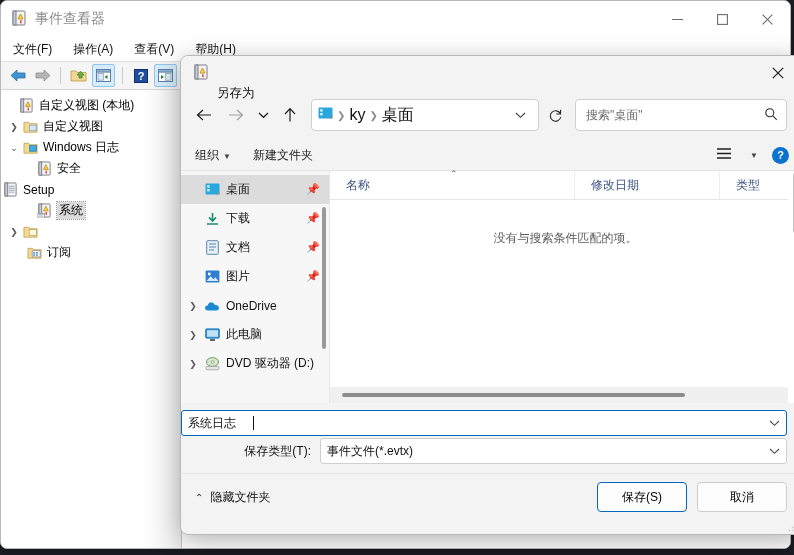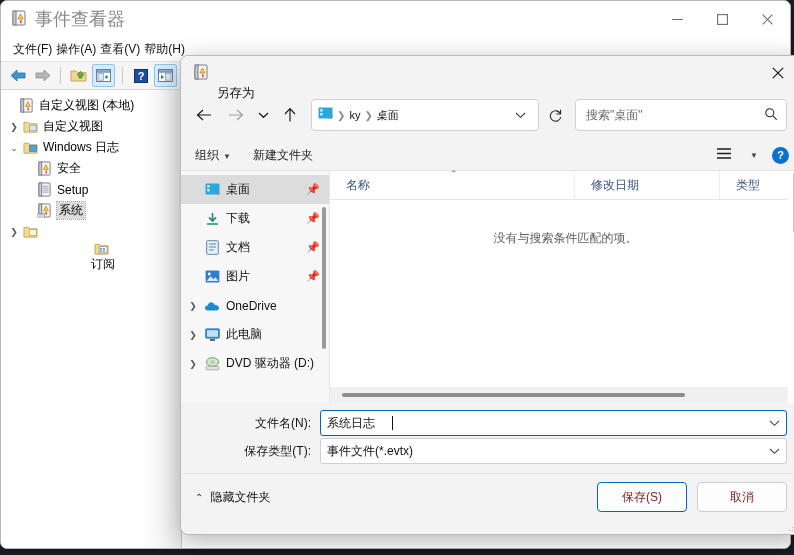--- a/index.html
+++ b/index.html
@@ -11,26 +11,26 @@
   .root{position:relative;width:794px;height:555px;}
 
   
   .desktop{position:absolute;inset:0;background:#1d1e26;}
 
   
   .evwin{position:absolute;left:0;top:0;width:789px;height:547px;
     background:#ffffff;border:1px solid #b8b8b8;border-radius:7px;overflow:hidden;
     box-shadow:0 2px 14px rgba(0,0,0,.35);}
   .ev-title{height:36px;background:#ffffff;display:flex;align-items:center;padding-left:10px;position:relative;}
-  .ev-title .ttl{margin-left:8px;font-size:18px;color:#8a8a8a;}
+  .ev-title .ttl{margin-left:8px;font-size:14px;color:#8a8a8a;}
   .winbtns{position:absolute;right:0;top:0;height:36px;display:flex;}
   .winbtn{width:45px;height:36px;display:flex;align-items:center;justify-content:center;color:#7a7a7a;}
   .winbtn svg{display:block;}
 
-  .ev-menu{height:24px;display:flex;align-items:center;padding-left:10px;
+  .ev-menu{height:24px;display:flex;align-items:center;padding-left:10px;gap:17px;
     font-size:12px;color:#111;background:#fff;}
   .ev-menu span{padding:1px 2px;}
 
   .ev-toolbar{height:27px;background:#f5f5f5;border-top:1px solid #e2e2e2;border-bottom:1px solid #d6d6d6;
     display:flex;align-items:center;padding-left:7px;gap:3px;}
   .tbsep{width:1px;height:17px;background:#c9c9c9;margin:0 4px;}
   .tbbtn{width:21px;height:21px;display:flex;align-items:center;justify-content:center;border-radius:2px;}
   .tbbtn.on{background:#d6ecfb;border:1px solid #8fc5e8;}
 
   .ev-body{display:flex;height:461px;background:#fff;}
@@ -48,21 +48,21 @@
     box-shadow:0 6px 26px rgba(0,0,0,.30);}
   .dlg-title{height:34px;background:#f3f3f3;display:flex;align-items:center;padding-left:12px;position:relative;}
   .dlg-title .t{margin-left:8px;font-size:12.5px;color:#111;margin-top:41px;}
   .dlg-close{position:absolute;right:0;top:0;width:46px;height:34px;display:flex;align-items:center;justify-content:center;color:#222;}
 
   .navbar{height:50px;display:flex;align-items:center;padding:0 14px 0 8px;gap:2px;}
   .navico{width:30px;height:30px;display:flex;align-items:center;justify-content:center;color:#1b1b1b;border-radius:4px;}
   .navico.sm{width:20px;}
   .crumb{flex:1;height:30px;background:#fff;border:1px solid #cfcfcf;border-radius:4px;
     display:flex;align-items:center;padding:0 6px;margin-left:4px;gap:4px;min-width:0;}
-  .crumb .seg{font-size:11px;color:#111;white-space:nowrap;}
+  .crumb .seg{font-size:16px;color:#111;white-space:nowrap;}
   .crumb .sep{color:#8a8a8a;font-size:10px;}
   .crumb .cdd{margin-left:auto;color:#4a4a4a;font-size:10px;padding:0 6px;}
   .refresh{width:28px;height:30px;display:flex;align-items:center;justify-content:center;color:#3a3a3a;}
   .search{width:194px;height:30px;background:#fff;border:1px solid #cfcfcf;border-radius:4px;
     display:flex;align-items:center;padding:0 8px;margin-left:4px;}
   .search input{border:0;outline:0;flex:1;font-size:12px;font-family:inherit;color:#111;background:transparent;}
   .search input::placeholder{color:#6c6c6c;}
 
   .cmdbar{height:30px;background:#f3f3f3;display:flex;align-items:center;padding:0 12px 0 14px;gap:22px;font-size:12px;color:#222;}
   .cmdbar .right{margin-left:auto;display:flex;align-items:center;gap:14px;}
@@ -102,21 +102,21 @@
   .fbox.focus{border:1.6px solid #0067c0;}
   .fbox .fval{font-size:12px;color:#111;}
   .cursor{display:inline-block;width:1px;height:14px;background:#111;vertical-align:-2px;margin-left:1px;}
   .fbox .fdd{margin-left:auto;color:#444;font-size:10px;}
 
   .footer{height:46px;background:#f3f3f3;border-top:1px solid #e6e6e6;display:flex;align-items:center;padding:0 14px;}
   .hidefold{display:flex;align-items:center;gap:7px;font-size:12px;color:#111;}
   .hidefold .hc{font-size:10px;color:#333;}
   .fbtns{margin-left:auto;display:flex;gap:10px;}
   .btn{width:88px;height:28px;border-radius:4px;background:#fdfdfd;border:1px solid #cdcdcd;
-    display:flex;align-items:center;justify-content:center;font-size:12px;color:#7f1d1d;}
+    display:flex;align-items:center;justify-content:center;font-size:12px;color:#000000;}
   .btn.primary{border:1.6px solid #0067c0;}
   .grip{position:absolute;right:4px;bottom:3px;width:10px;height:10px;opacity:.55;}
 </style>
 </head>
 <body>
 
 <div class="root">
   <div class="desktop"></div>
 
   <div class="evwin">
@@ -245,21 +245,21 @@
             <svg width="15" height="15" viewBox="0 0 16 16">
               <rect x="2" y="1" width="12" height="14" rx="1" fill="#f2f4f8" stroke="#7d7d85"></rect>
               <rect x="2" y="1" width="3" height="14" fill="#c9cdd6" stroke="#7d7d85"></rect>
               <polygon points="9.5,4 12,9 7,9" fill="#ffd34d" stroke="#c79a16"></polygon>
               <rect x="9.1" y="10.3" width="1.5" height="3" fill="#e04040"></rect>
             </svg>
           </span>
           <span class="lbl">安全</span>
         </div>
 
-        <div class="tr" style="padding-left:34px;text-align:center;">
+        <div class="tr" style="text-align:center;">
           <span class="ico">
             <svg width="15" height="15" viewBox="0 0 16 16">
               <rect x="2" y="1" width="12" height="14" rx="1" fill="#f2f4f8" stroke="#7d7d85"></rect>
               <rect x="2" y="1" width="3" height="14" fill="#c9cdd6" stroke="#7d7d85"></rect>
               <line x1="6.2" y1="4.5" x2="12.3" y2="4.5" stroke="#9aa3b0"></line>
               <line x1="6.2" y1="6.6" x2="12.3" y2="6.6" stroke="#9aa3b0"></line>
               <line x1="6.2" y1="8.7" x2="12.3" y2="8.7" stroke="#9aa3b0"></line>
               <line x1="6.2" y1="10.8" x2="12.3" y2="10.8" stroke="#9aa3b0"></line>
             </svg>
           </span>
@@ -285,21 +285,21 @@
         <div class="tr" style="padding-left:6px;">
           <span class="chev">❯</span>
           <span class="ico">
             <svg width="15" height="14" viewBox="0 0 16 14">
               <path d="M1 2 h5 l1.3 1.5 H15 V12.5 H1 Z" fill="#f5d98f" stroke="#bb9a4e" stroke-width="0.8"></path>
               <rect x="6.6" y="4.4" width="7.6" height="6.4" fill="#fdf6e3" stroke="#bb9a4e" stroke-width="0.7"></rect>
             </svg>
           </span>
         </div>
 
-        <div class="tr" style="padding-left:24px;flex-direction:column;">
+        <div class="tr" style="padding-left:24px;">
           <span class="ico">
             <svg width="15" height="14" viewBox="0 0 16 14">
               <path d="M1 2 h5 l1.3 1.5 H15 V12.5 H1 Z" fill="#f5d98f" stroke="#bb9a4e" stroke-width="0.8"></path>
               <rect x="5.5" y="4.6" width="8.5" height="6.6" fill="#fff" stroke="#7d7d85" stroke-width="0.7"></rect>
               <rect x="6.6" y="6" width="2" height="1.6" fill="#4a90c9"></rect>
               <rect x="9.6" y="6" width="2" height="1.6" fill="#4a90c9"></rect>
               <rect x="6.6" y="8.4" width="2" height="1.6" fill="#4a90c9"></rect>
               <rect x="9.6" y="8.4" width="2" height="1.6" fill="#4a90c9"></rect>
             </svg>
           </span>
@@ -520,21 +520,20 @@
           <div class="hthumb"></div>
         </div>
         <div class="vscroll">
           <div class="vthumb"></div>
         </div>
       </div>
     </div>
 
     <div class="fields">
       <div class="frow">
-        <span class="flabel">文件名(N):</span>
         <div class="fbox focus">
           <span class="fval">系统日志</span>
             <span class="cursor"></span>
           <span class="fdd">
             <svg width="11" height="8" viewBox="0 0 11 8">
                 <path d="M1 2 L5.5 6.3 L10 2" fill="none" stroke="#4a4a4a" stroke-width="1.1"></path>
               </svg>
           </span>
         </div>
       </div>

